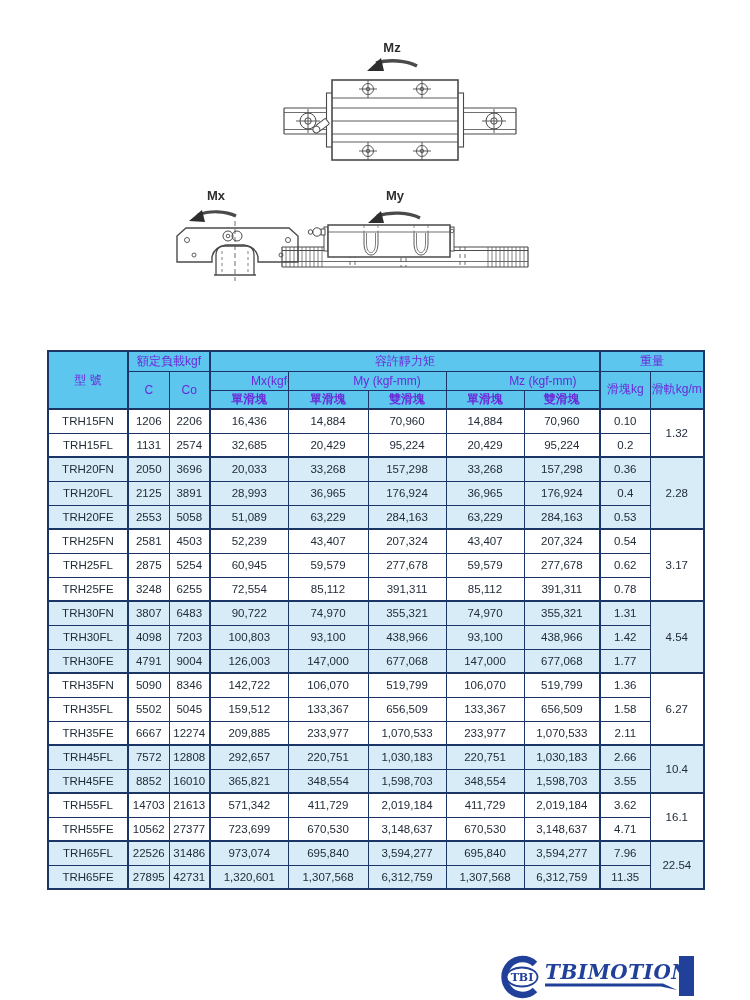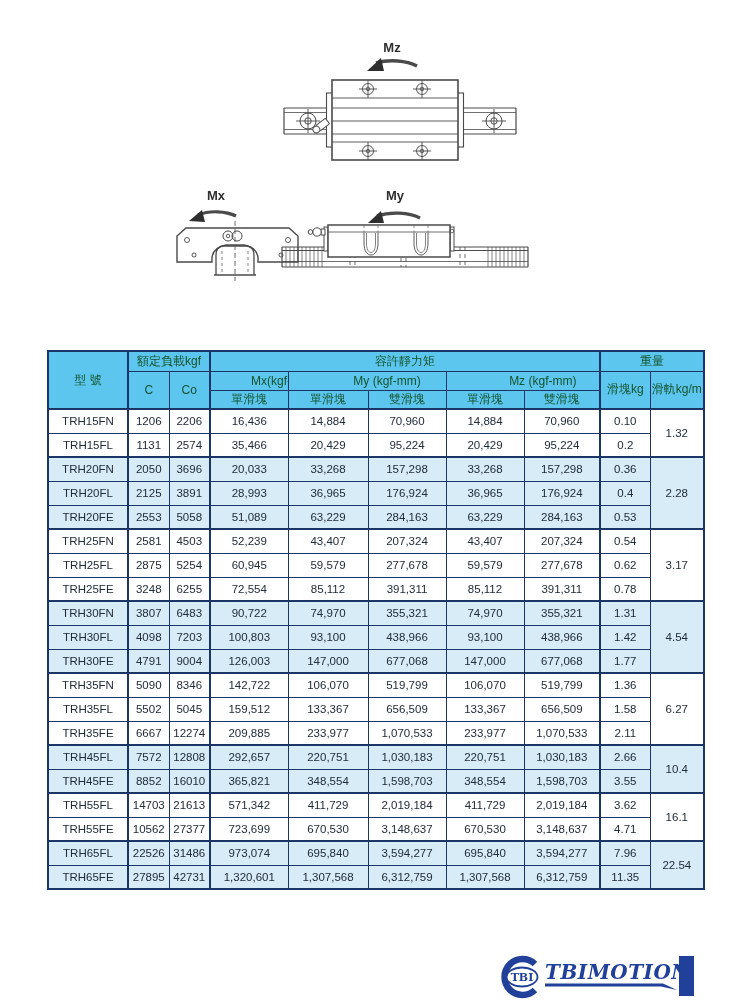--- a/index.html
+++ b/index.html
@@ -13,26 +13,26 @@
     border-collapse:collapse; table-layout:fixed; background:#fff;
     border:2px solid var(--table-border, #1b3666);
   }
   table.spec th, table.spec td {
     border:1px solid var(--table-border, #1b3666);
     text-align:center; vertical-align:middle;
     white-space:nowrap; overflow:hidden;
   }
   table.spec thead th {
     background:var(--header-bg, #5cc6ee);
-    font-weight:normal; font-size:12px; color:#14532d;
+    font-weight:normal; font-size:12px; color:#6d28d9;
   }
   table.spec thead tr:nth-child(1) th { height:20px; }
   table.spec thead tr:nth-child(2) th,
   table.spec thead tr:nth-child(3) th { height:19px; }
-  table.spec thead tr:nth-child(3) th { border-bottom-width:2px; }
+  table.spec thead tr:nth-child(3) th { border-bottom-width:2px;font-weight:bold; }
   table.spec td { height:24px; font-size:11.5px; color:#212c39; }
   .thL { border-left-width:2px !important; }
   tr.gstart td { border-top-width:2px; }
   tr.shaded td { background:var(--row-alt-bg, #d8ecf7); }
   th.small { font-size:11px;padding-left:40px; }
 
   
   svg text.dlabel { font-family:"Liberation Sans", sans-serif; font-weight:bold; font-size:13px; fill:#2e2e2e; }
   svg .ln  { stroke:#4a4a4a; fill:none; }
   svg .lnf { stroke:#4a4a4a; fill:#fff; }
@@ -203,21 +203,21 @@
         <td>70,960</td>
         <td>14,884</td>
         <td>70,960</td>
         <td class="thL">0.10</td>
         <td rowspan="2">1.32</td>
       </tr>
       <tr>
         <td>TRH15FL</td>
         <td class="thL">1131</td>
         <td>2574</td>
-        <td class="thL">35,466</td>
+        <td class="thL">32,685</td>
         <td>20,429</td>
         <td>95,224</td>
         <td>20,429</td>
         <td>95,224</td>
         <td class="thL">0.2</td>
       </tr>
       <tr class="shaded gstart">
         <td>TRH20FN</td>
         <td class="thL">2050</td>
         <td>3696</td>

